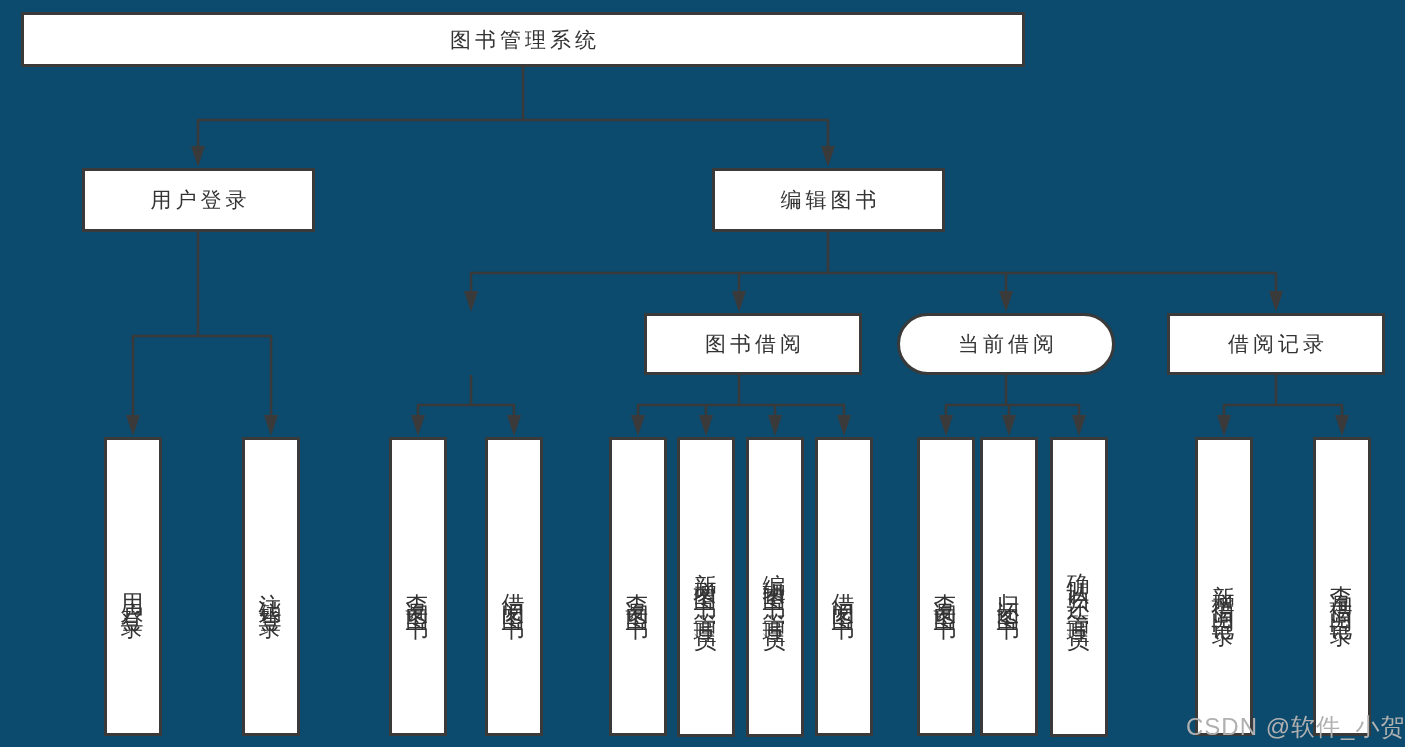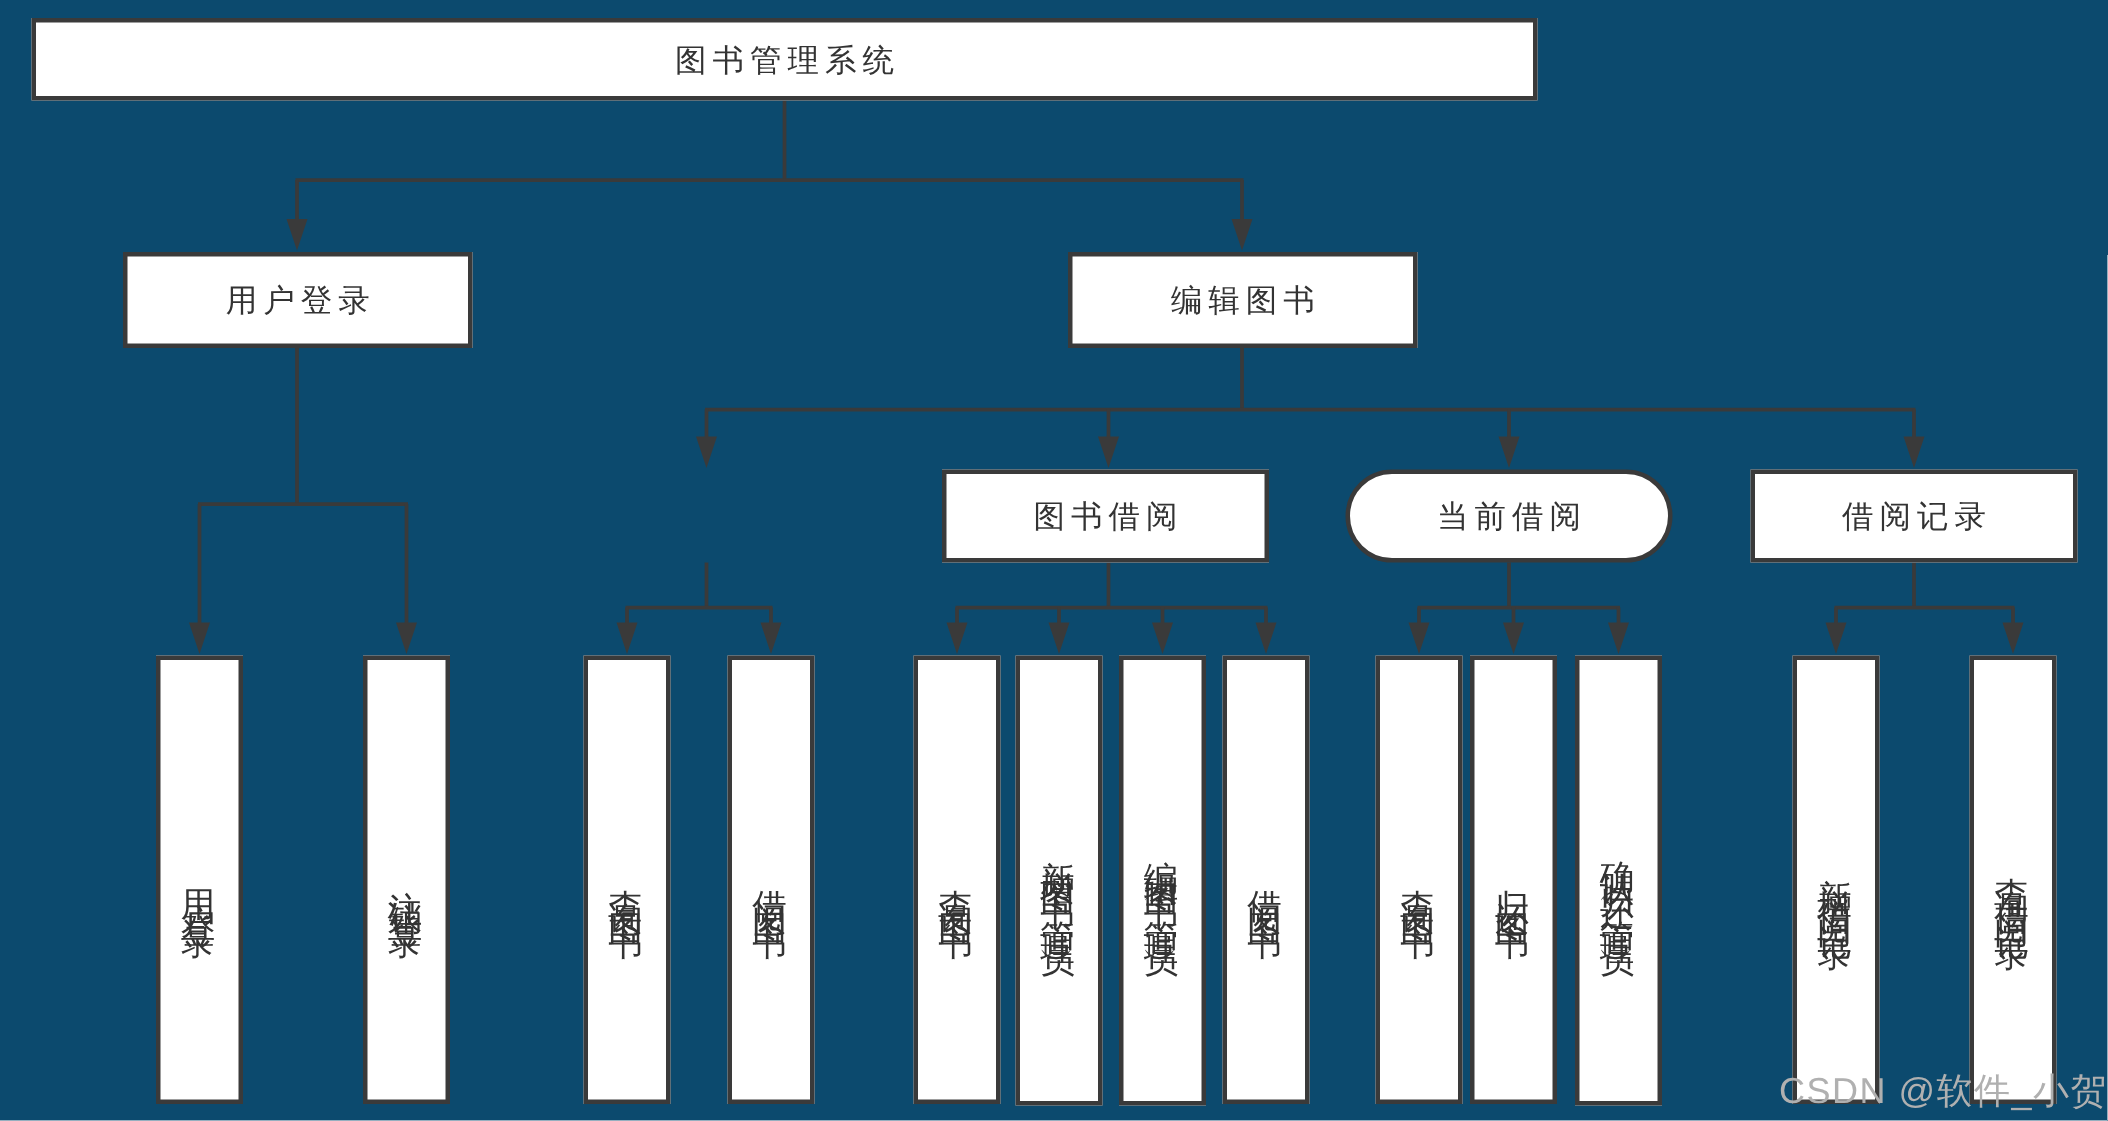--- a/index.html
+++ b/index.html
@@ -127,21 +127,21 @@
       <polygon points="1217,415 1231,415 1224,436"></polygon>
       <polygon points="1335,415 1349,415 1342,436"></polygon>
     </g>
   </svg>
 
   <div class="node h" style="left:21px; top:12px; width:1004px; height:55px;">图书管理系统</div>
 
   <div class="node h" style="left:82px; top:168px; width:233px; height:64px;">用户登录</div>
   <div class="node h" style="left:712px; top:168px; width:233px; height:64px;">编辑图书</div>
 
-  <div class="node h" style="left:628px; top:313px; width:218px; height:62px;">图书借阅</div>
+  <div class="node h" style="left:644px; top:313px; width:218px; height:62px;">图书借阅</div>
   <div class="node h" style="left:897px; top:313px; width:218px; height:62px;border-radius:31px;">当前借阅</div>
   <div class="node h" style="left:1167px; top:313px; width:218px; height:62px;">借阅记录</div>
 
   <div class="node v" style="left:104px; top:437px; width:58px; height:299px;">用户登录</div>
   <div class="node v" style="left:242px; top:437px; width:58px; height:299px;">注销登录</div>
 
   <div class="node v" style="left:389px; top:437px; width:58px; height:299px;">查询图书</div>
   <div class="node v" style="left:485px; top:437px; width:58px; height:299px;">借阅图书</div>
 
   <div class="node v" style="left:609px; top:437px; width:58px; height:299px;">查询图书</div>

